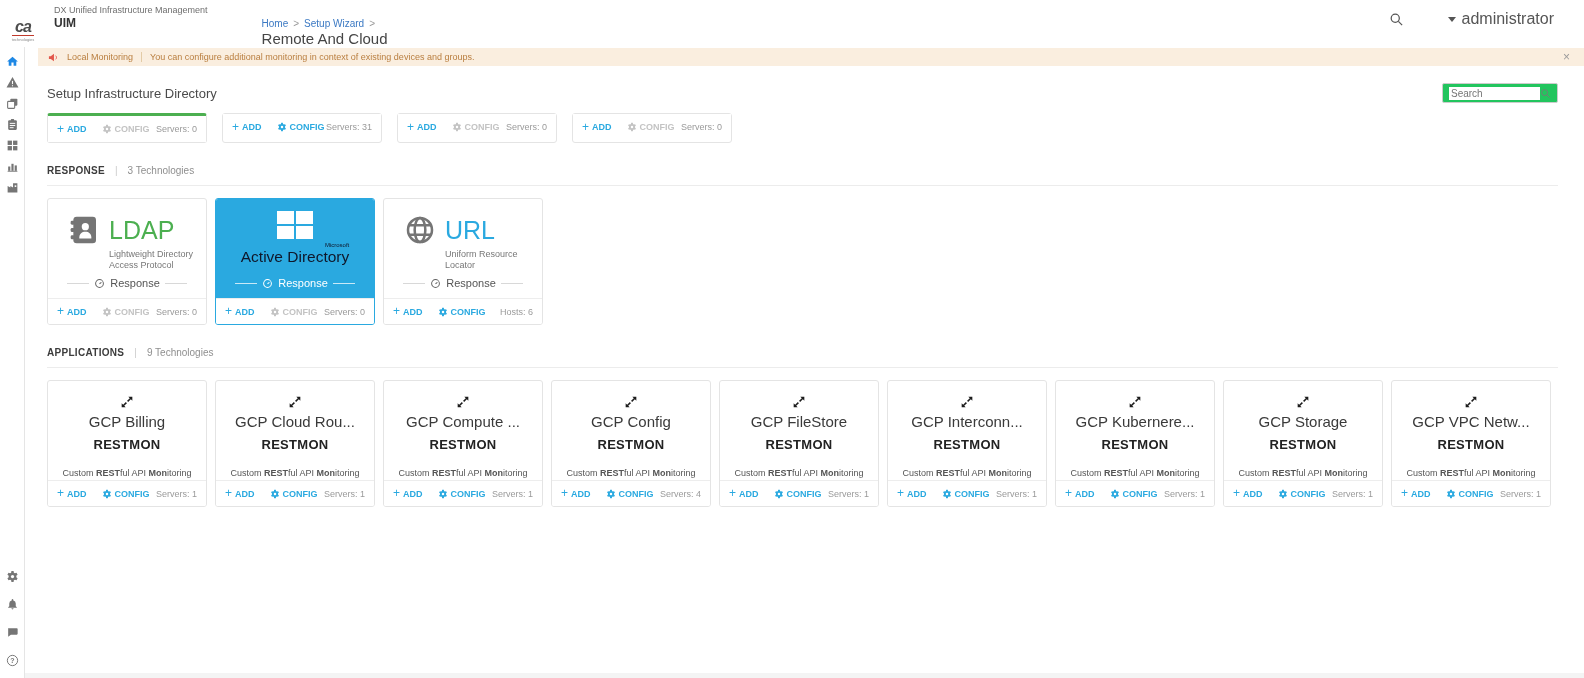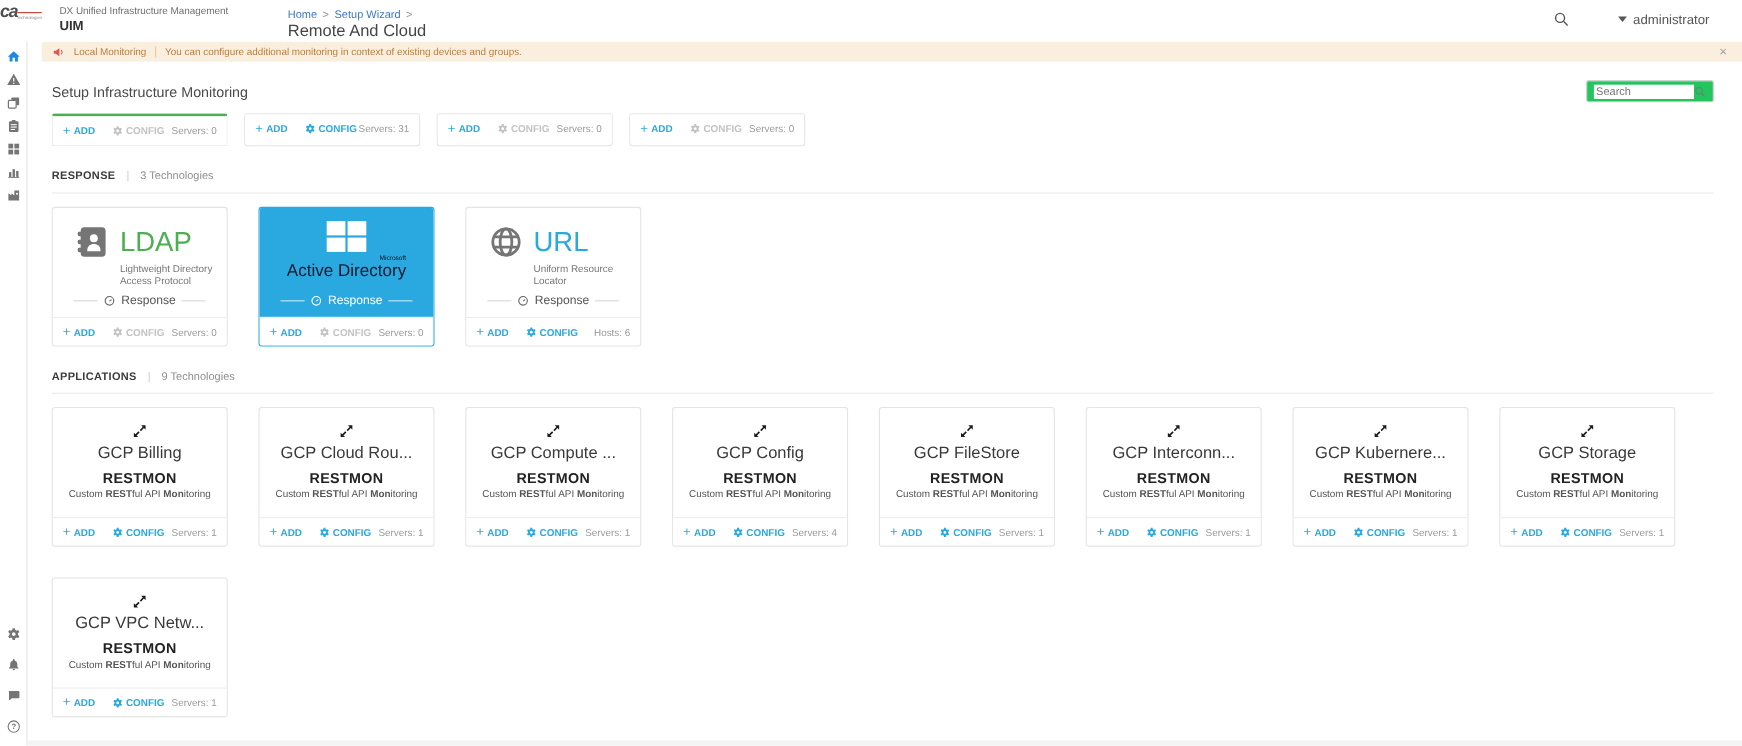--- a/index.html
+++ b/index.html
@@ -7,36 +7,36 @@
     --banner-icon:#E2574C; --active-ic:#1E88E5;
   }
   *{box-sizing:border-box}
   html,body{margin:0;padding:0}
   body{width:1584px;height:678px;overflow:hidden;background:#fff;color:#444;
        font-family:"Liberation Sans",sans-serif;position:relative}
   .app{width:100%;height:100%;display:flex;flex-direction:column}
 
   
   header{flex:0 0 36px;display:flex;align-items:flex-start;background:#fff}
-  .logo{width:46px;display:flex;flex-direction:row;align-items:flex-end;padding-top:3px}
+  .logo{width:46px;display:flex;flex-direction:column;align-items:center;padding-top:19px}
   .logo-ca{font-size:16px;font-weight:bold;font-style:italic;color:#4d4d4d;line-height:15px;letter-spacing:-1px}
   .logo-sub{font-size:4px;color:#8a8a8a;border-top:1px solid #c0392b;padding-top:1px;margin-top:1px}
   .app-id{margin-left:8px;padding-top:5px}
   .app-sub{font-size:9px;color:#6f6f6f}
   .app-name{font-size:12px;font-weight:bold;color:#333;margin-top:1px}
-  .bc-block{margin-left:54px;padding-top:8px}
+  .bc-block{margin-left:54px;padding-top:18px}
   .bc-row{display:flex;align-items:center;gap:5px;font-size:10px}
   .crumb{color:#3B79C3;text-decoration:none;cursor:pointer}
   .crumb-sep{color:#999}
   .page-title{font-size:15px;color:#454545;margin-top:1px}
   .hdr-right{margin-left:auto;display:flex;align-items:center;padding:10px 30px 0 0}
   .ic{display:inline-block;line-height:0}
   .ic svg{width:100%;height:100%;display:block}
   .search-ic{width:15px;height:15px;color:#555;cursor:pointer}
-  .user{display:flex;align-items:center;gap:6px;margin-left:44px;font-size:12px;color:#555;cursor:pointer}
+  .user{display:flex;align-items:center;gap:6px;margin-left:44px;font-size:16px;color:#555;cursor:pointer}
   .caret{width:0;height:0;border-left:4px solid transparent;border-right:4px solid transparent;border-top:5px solid #555}
 
   
   .shell{flex:1;display:flex;min-height:0}
   .sidebar{flex:0 0 25px;border-right:1px solid #e5e5e5;display:flex;flex-direction:column;align-items:center;padding:0}
   .sb-item{width:14px;height:14px;margin:7px 0;color:#757575;display:flex;align-items:center;justify-content:center;cursor:pointer}
   .sb-item svg{width:13px;height:13px}
   .sb-item.active{color:var(--active-ic)}
   .sb-bottom{margin-top:auto;margin-bottom:4px;display:flex;flex-direction:column;align-items:center}
 
@@ -70,21 +70,21 @@
   .cfg{margin-left:15px;color:#c3c3c3}
   .cfg.on{color:var(--accent)}
   .servers{margin-left:auto;color:#9a9a9a;font-size:9px}
 
   .section{margin-top:22px}
   .sec-head{display:flex;align-items:center;font-size:10px}
   .sec-name{font-weight:bold;color:#3c3c3c;letter-spacing:.3px}
   .sec-pipe{color:#ccc;margin:0 10px}
   .sec-count{color:#8f8f8f}
   .sec-rule{height:1px;background:#ececec;margin-top:9px}
-  .card-grid{display:flex;flex-wrap:wrap;gap:28px;margin-top:12px}
+  .card-grid{display:flex;flex-wrap:wrap;gap:8px;margin-top:12px}
 
   .card{width:160px;height:127px;border:1px solid #e4e4e4;border-radius:3px;background:#fff;
         display:flex;flex-direction:column;overflow:hidden;cursor:pointer}
   .card-body{flex:1;position:relative}
   .card-blue{border-color:var(--accent)}
   .card-blue .card-body{background:var(--accent)}
 
   .tech-row{display:flex;align-items:center;margin:15px 0 0 20px}
   .tech-row .ic{width:32px;height:32px;color:#757575;flex:0 0 32px}
   .tech-name{font-size:25px;margin-left:9px;line-height:1}
@@ -100,21 +100,21 @@
 
   .win-logo{width:36px;margin:12px auto 0;display:grid;grid-template-columns:17px 17px;grid-gap:2px}
   .win-sq{width:17px;height:13px;background:#fff}
   .ad-text{width:max-content;margin:3px auto 0;color:#0f172a;text-align:right}
   .ad-brand{font-size:6px;margin-left:2px}
   .ad-name{font-size:15.5px;line-height:1.1}
 
   .restmon-ic{display:block;width:16px;height:16px;margin:13px auto 0;color:#1c1c1c}
   .gcp-title{text-align:center;font-size:15px;color:#3a3a3a;margin-top:3px;white-space:nowrap}
   .gcp-product{text-align:center;font-size:13px;font-weight:bold;color:#222;margin-top:7px;letter-spacing:.3px}
-  .gcp-desc{text-align:center;font-size:9px;color:#555;margin-top:2px;white-space:nowrap}
+  .gcp-desc{text-align:center;font-size:9px;color:#555;margin-top:16px;white-space:nowrap}
   .gcp-desc .b{font-weight:bold}
 
   .hscroll{position:absolute;left:25px;right:0;bottom:0;height:5px;background:#f4f4f4}
 </style>
 </head>
 <body>
 
 <div class="app">
 
   <header>
@@ -238,21 +238,21 @@
               <path d="M16.5 8a5 5 0 0 1 0 8" fill="none" stroke="currentColor" stroke-width="2"></path>
             </svg>
           </span>
         <span class="b-label">Local Monitoring</span>
         <span class="b-pipe"></span>
         <span class="b-msg">You can configure additional monitoring in context of existing devices and groups.</span>
         <span class="b-close">×</span>
       </div>
 
       <div class="toolbar">
-        <div class="tb-title">Setup Infrastructure Monitoring</div>
+        <div class="tb-title">Setup Infrastructure Directory</div>
         <div class="search-box">
           <input class="search-input" placeholder="Search" style="">
           <span class="ic box-search-ic" id="box-search-ic">
               <svg viewBox="0 0 24 24" fill="none" stroke="currentColor" stroke-width="2">
                 <circle cx="10" cy="10" r="6.5"></circle>
                 <line x1="15" y1="15" x2="21" y2="21"></line>
               </svg>
             </span>
         </div>
       </div>

